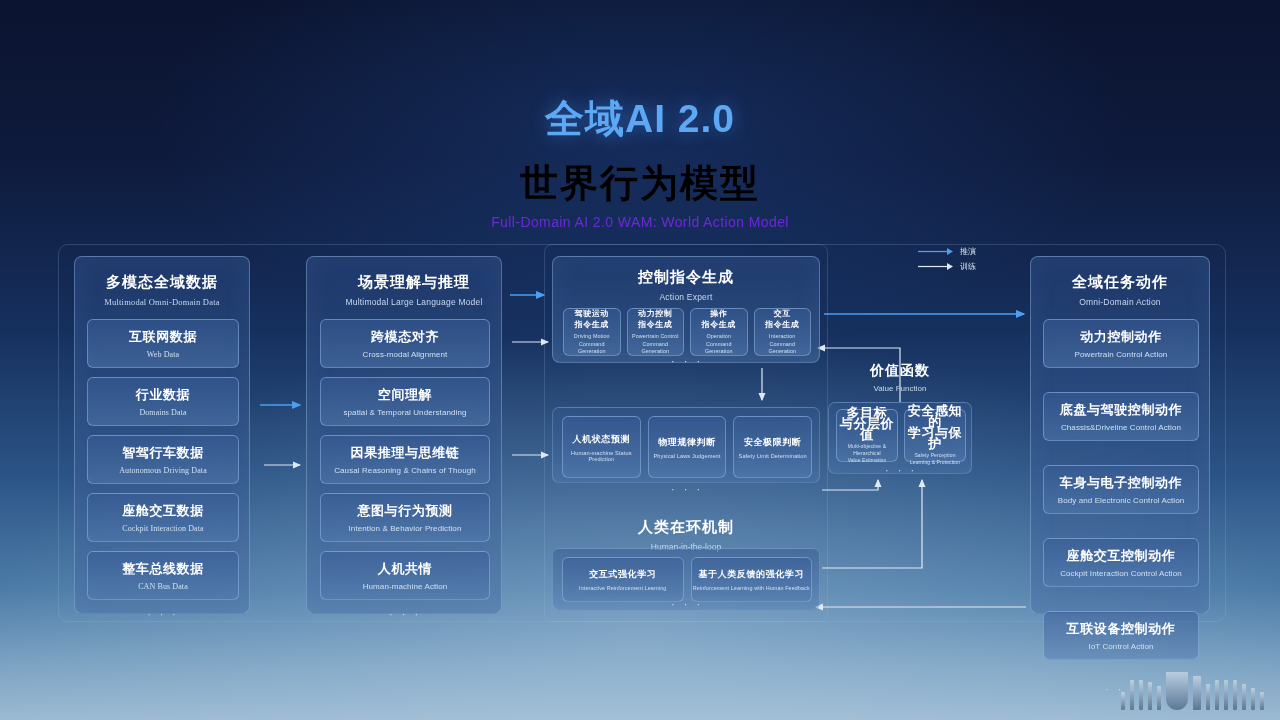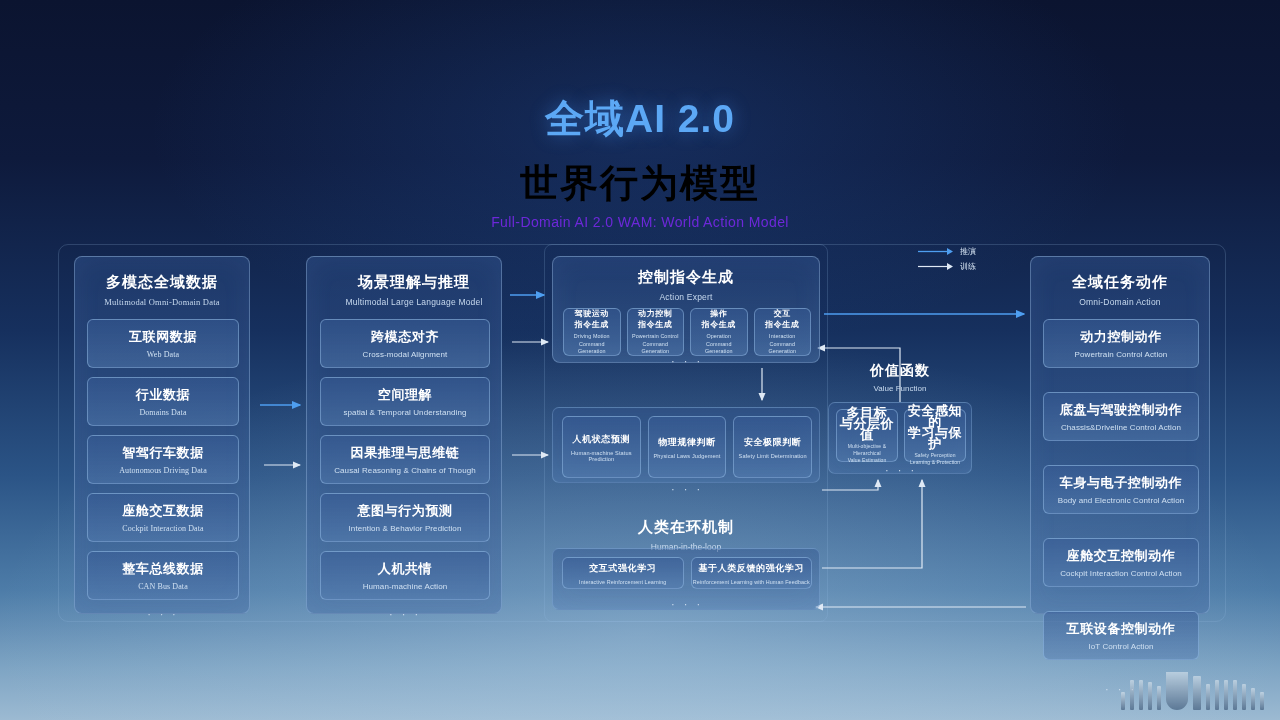--- a/index.html
+++ b/index.html
@@ -109,21 +109,21 @@
   #world-model .row { position: absolute; left: 9px; top: 8px; width: 250px; display: flex; gap: 7px; }
   #world-model .row .card { flex: 1; height: 62px; }
   #world-model .row .card .cn { font-size: 9px; }
   #world-model .row .card .en { font-size: 5.6px; }
 
   #hitl-head { left: 552px; top: 278px; }
   #hitl { left: 552px; top: 308px; width: 268px; height: 62px;
     border: 1px solid rgba(150,190,235,0.32); border-radius: 7px;
     background: linear-gradient(180deg, rgba(44,78,134,0.45), rgba(80,120,172,0.42)); }
   #hitl .row { position: absolute; left: 9px; top: 8px; width: 250px; display: flex; gap: 7px; }
-  #hitl .row .card { flex: 1; height: 32px; }
+  #hitl .row .card { flex: 1; height: 45px; }
   #hitl .row .card .cn { font-size: 9px; }
   #hitl .row .card .en { font-size: 5.4px; }
 
   
   #vf-head { position: absolute; left: 828px; top: 122px; width: 144px; text-align:center; color:#fff; }
   #vf-head .cn { display:block; font-size: 14px; font-weight: bold; letter-spacing: 1px; }
   #vf-head .en { display:block; font-size: 8px; color: #c9dbef; margin-top: 4px; }
   #value-function { left: 828px; top: 162px; width: 144px; height: 72px;
     border: 1px solid rgba(150,190,235,0.34); border-radius: 7px;
     background: linear-gradient(180deg, rgba(44,78,134,0.45), rgba(76,116,168,0.42)); }

